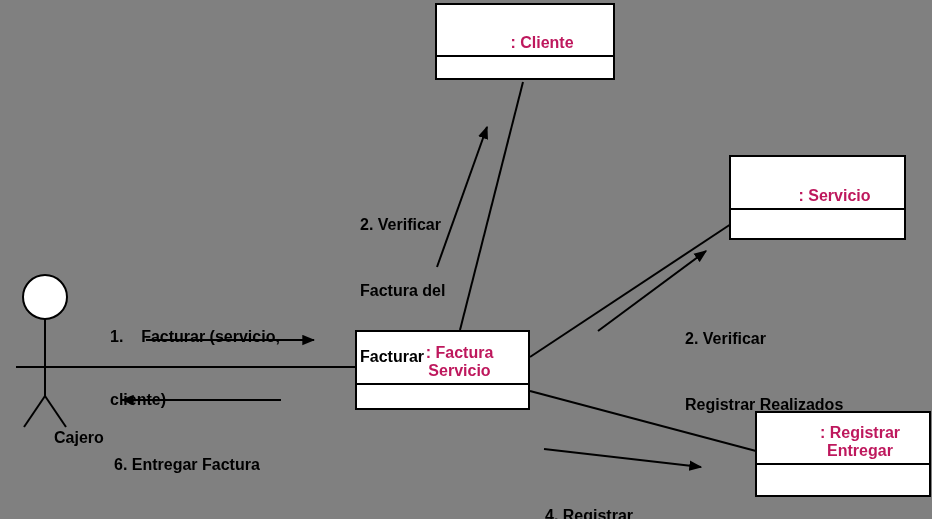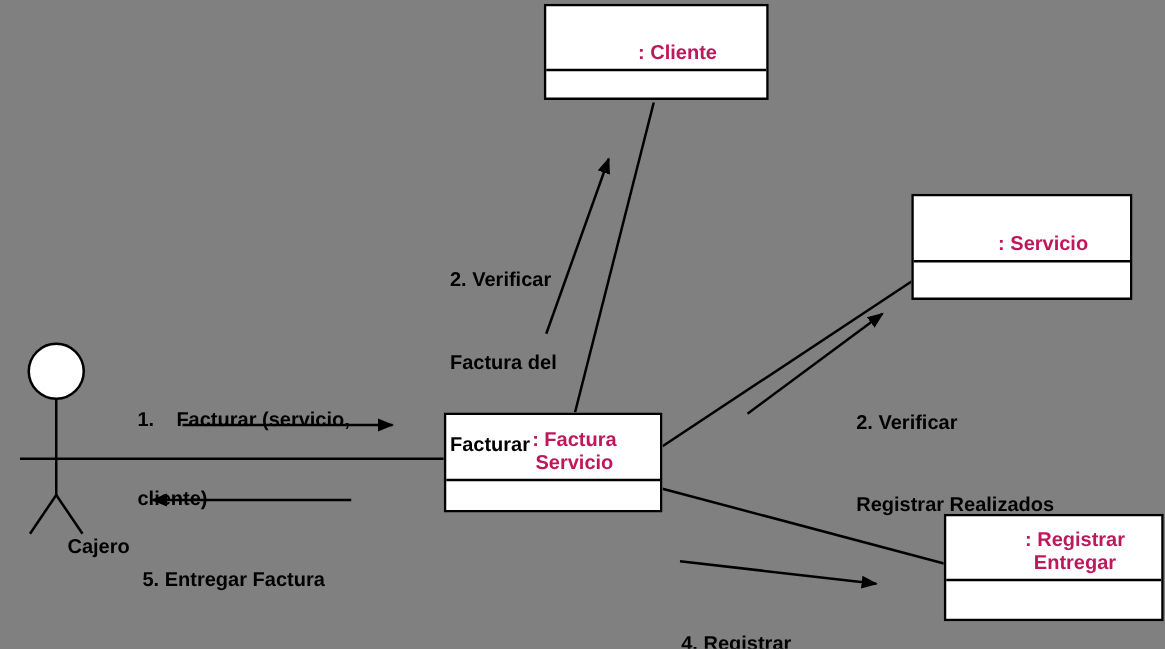--- a/index.html
+++ b/index.html
@@ -127,18 +127,18 @@
     <div>2. Verificar</div>
     <div>Registrar Realizados</div>
   </div>
 
   <div class="msg-label" style="left:545px; top:461px;">
     <div>4. Registrar</div>
     
   </div>
 
   <div class="msg-label" style="left:114px; top:410px;">
-    <div>5. Entregar Factura</div>
+    <div>6. Entregar Factura</div>
   </div>
 
   <div class="actor-label" style="left:14px; top:429px;">Cajero</div>
 
 </div>
 
 </body></html>

